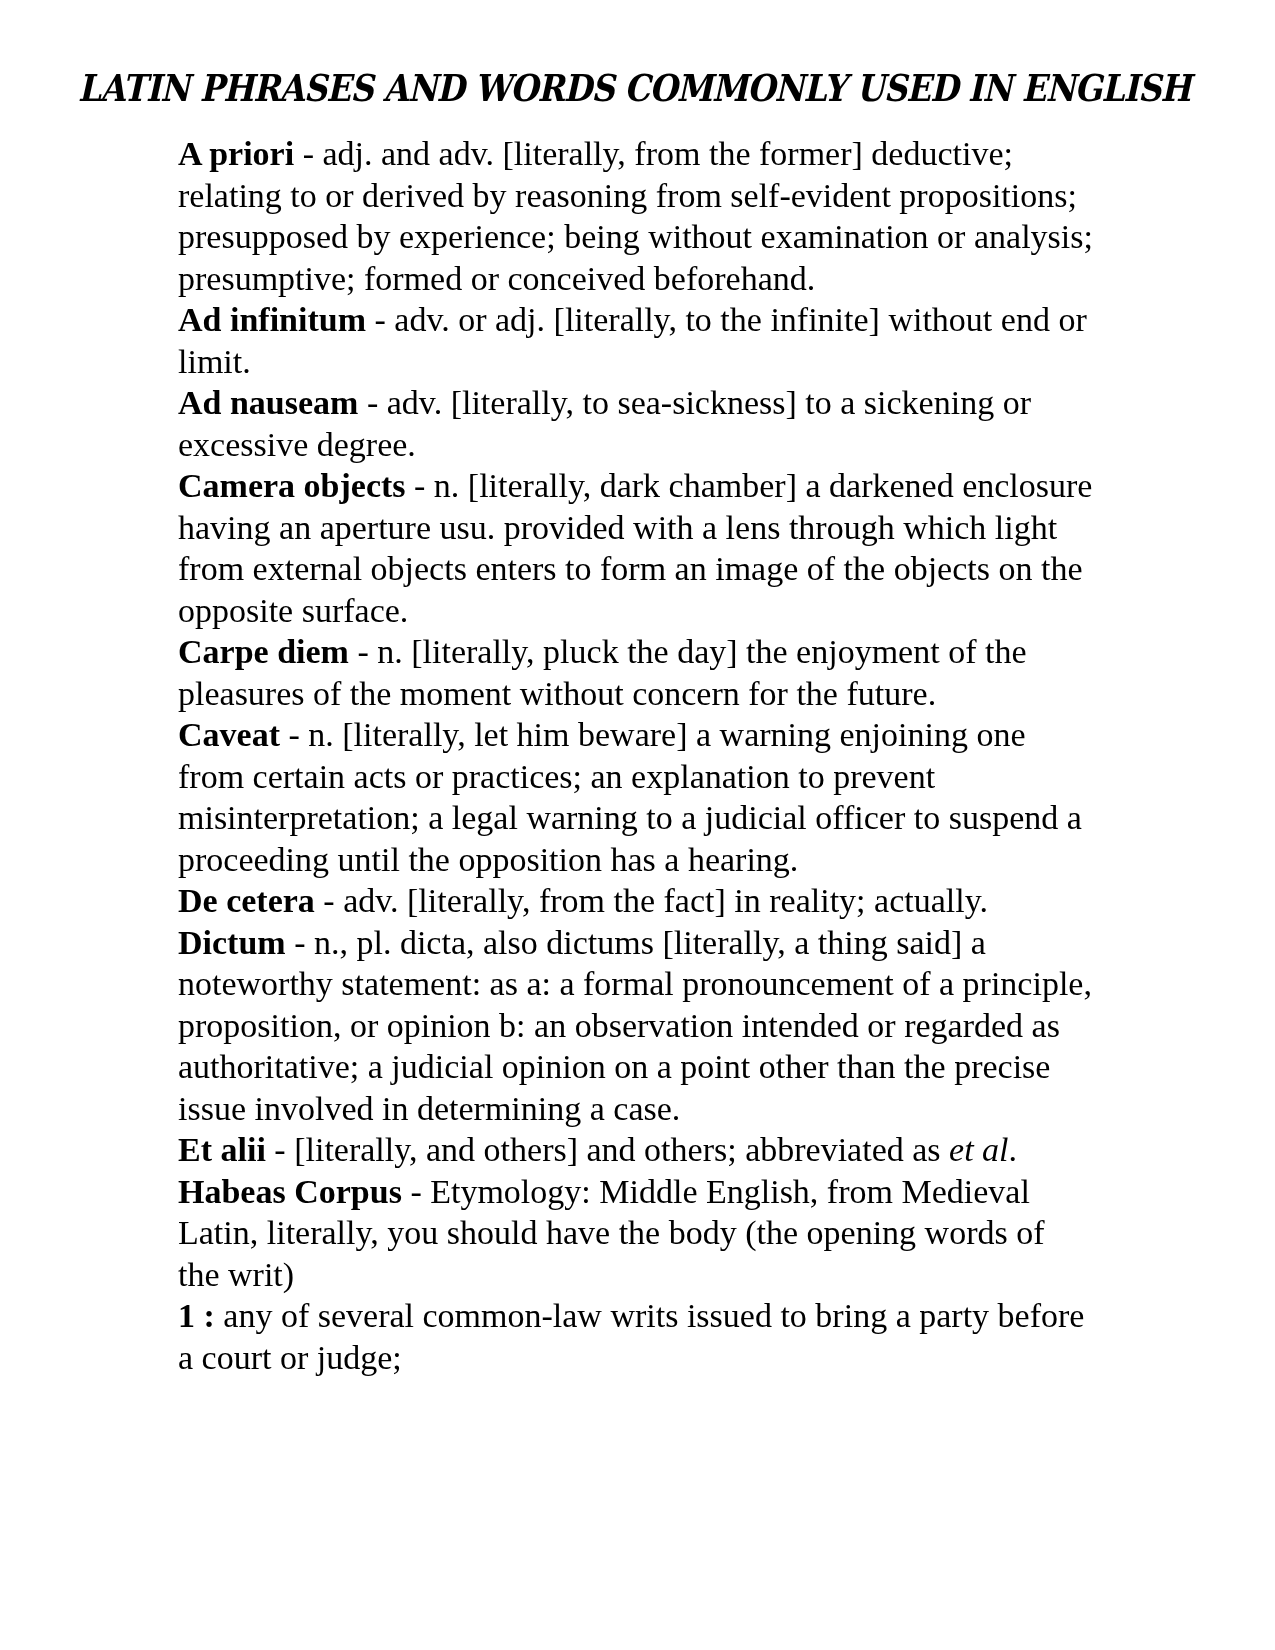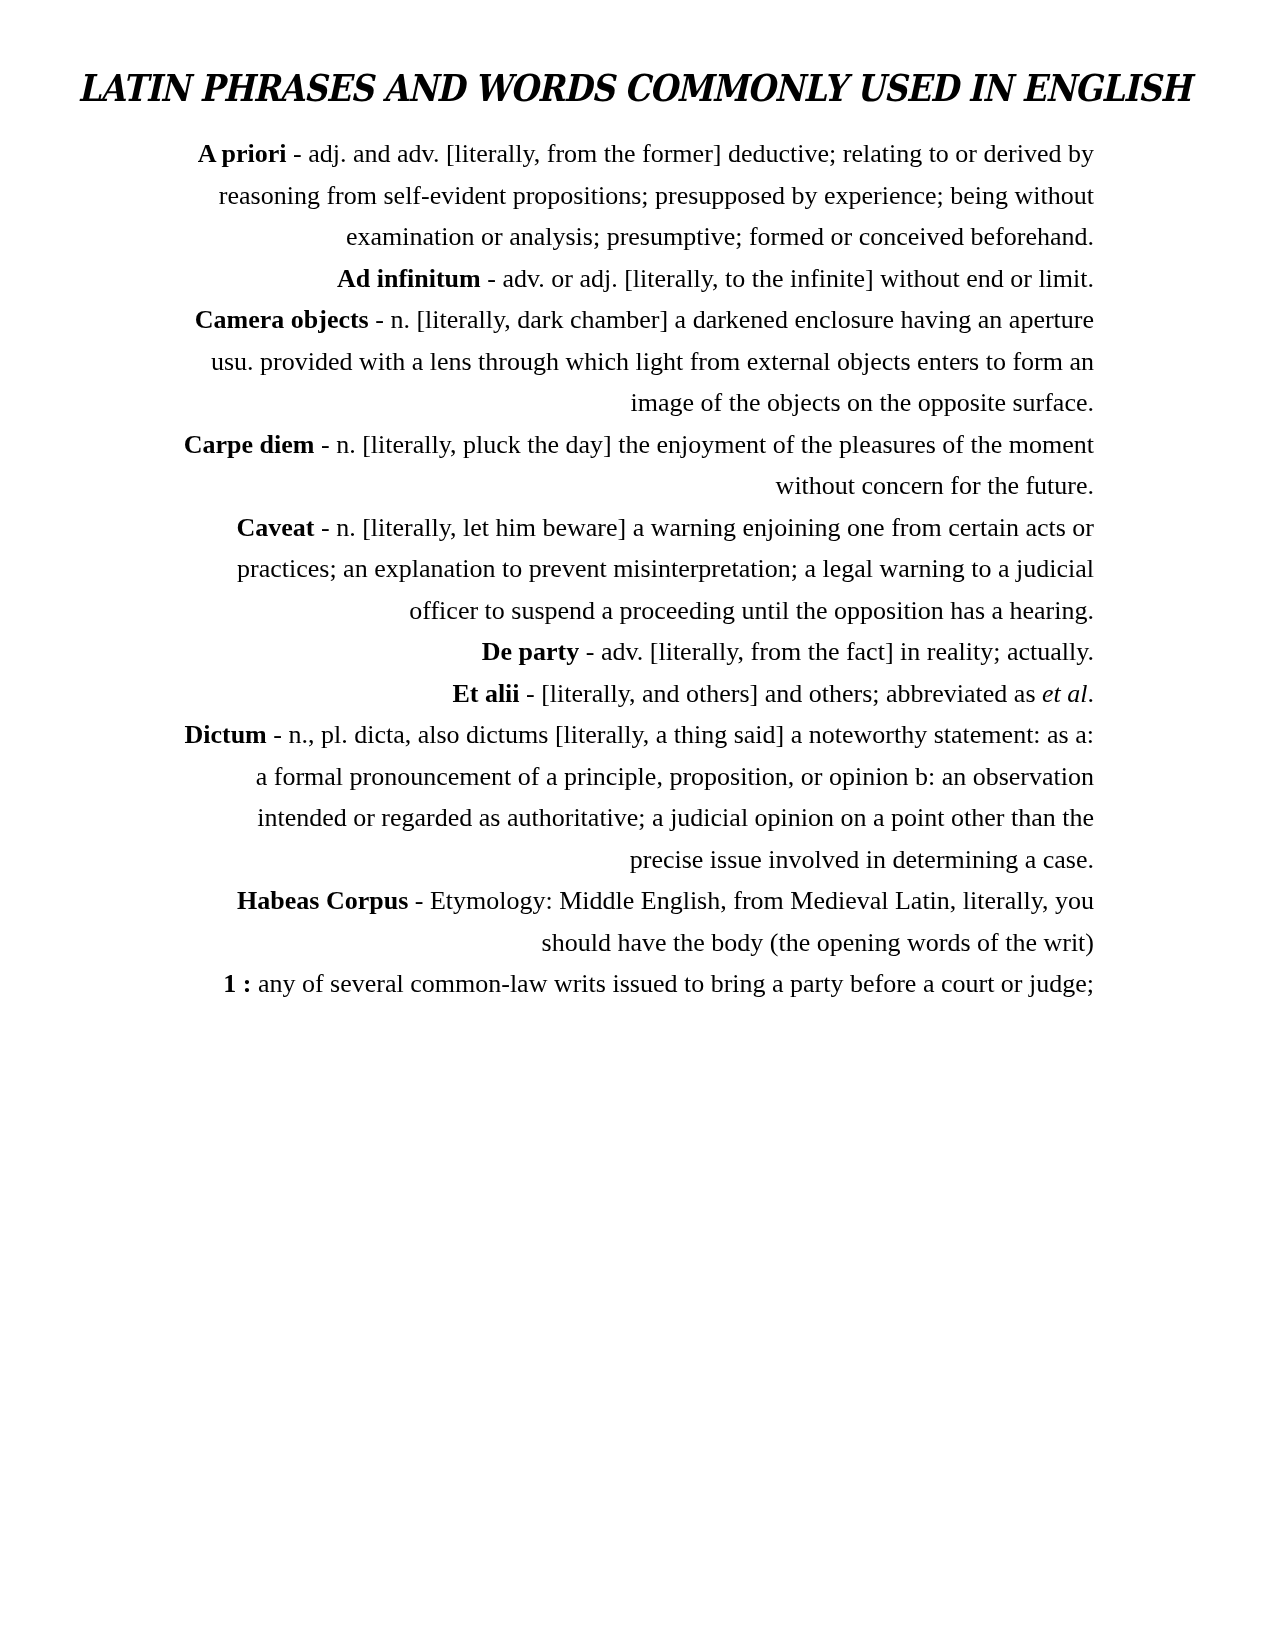--- a/index.html
+++ b/index.html
@@ -38,23 +38,23 @@
     letter-spacing: -1px;
     white-space: nowrap;
     transform: scaleX(0.88) skewX(-3deg);
     transform-origin: 50% 50%;
   }
   .content {
     position: absolute;
     left: 178px;
     top: 133px;
     width: 916px;
-    font-size: 26px;
+    font-size: 34px;
     line-height: 41.5px;
-    text-align: right;
+    text-align: left;
   }
   .content p {
     margin: 0;
     padding: 0;
   }
   .term {
     font-weight: bold;
   }
   .ital {
     font-style: italic;
@@ -63,23 +63,24 @@
 </head>
 <body>
 
 <div class="page">
 
   <div class="title-wrap"><span class="title-text">LATIN PHRASES AND WORDS COMMONLY USED IN ENGLISH</span></div>
 
   <div class="content">
     <p class="entry"><span class="term">A priori</span><span> - adj. and adv. [literally, from the former] deductive; relating to or derived by reasoning from self-evident propositions; presupposed by experience; being without examination or analysis; presumptive; formed or conceived beforehand.</span></p>
     <p class="entry"><span class="term">Ad infinitum</span><span> - adv. or adj. [literally, to the infinite] without end or limit.</span></p>
+    <p class="entry"><span class="term">Ad nauseam</span><span> - adv. [literally, to sea-sickness] to a sickening or excessive degree.</span></p>
     <p class="entry"><span class="term">Camera objects</span><span> - n. [literally, dark chamber] a darkened enclosure having an aperture usu. provided with a lens through which light from external objects enters to form an image of the objects on the opposite surface.</span></p>
     <p class="entry"><span class="term">Carpe diem</span><span> - n. [literally, pluck the day] the enjoyment of the pleasures of the moment without concern for the future.</span></p>
     <p class="entry"><span class="term">Caveat</span><span> - n. [literally, let him beware] a warning enjoining one from certain acts or practices; an explanation to prevent misinterpretation; a legal warning to a judicial officer to suspend a proceeding until the opposition has a hearing.</span></p>
-    <p class="entry"><span class="term">De party</span><span> - adv. [literally, from the fact] in reality; actually.</span></p>
+    <p class="entry"><span class="term">De cetera</span><span> - adv. [literally, from the fact] in reality; actually.</span></p>
+    <p class="entry"><span class="term">Dictum</span><span> - n., pl. dicta, also dictums [literally, a thing said] a noteworthy statement: as a: a formal pronouncement of a principle, proposition, or opinion b: an observation intended or regarded as authoritative; a judicial opinion on a point other than the precise issue involved in determining a case.</span></p>
     <p class="entry"><span class="term">Et alii</span><span> - [literally, and others] and others; abbreviated as </span><span class="ital">et al</span><span>.</span></p>
-    <p class="entry"><span class="term">Dictum</span><span> - n., pl. dicta, also dictums [literally, a thing said] a noteworthy statement: as a: a formal pronouncement of a principle, proposition, or opinion b: an observation intended or regarded as authoritative; a judicial opinion on a point other than the precise issue involved in determining a case.</span></p>
     <p class="entry"><span class="term">Habeas Corpus</span><span> - Etymology: Middle English, from Medieval Latin, literally, you should have the body (the opening words of the writ)</span></p>
     <p class="entry"><span class="term">1 :</span><span> any of several common-law writs issued to bring a party before a court or judge;</span></p>
   </div>
 
 </div>
 
 </body></html>

